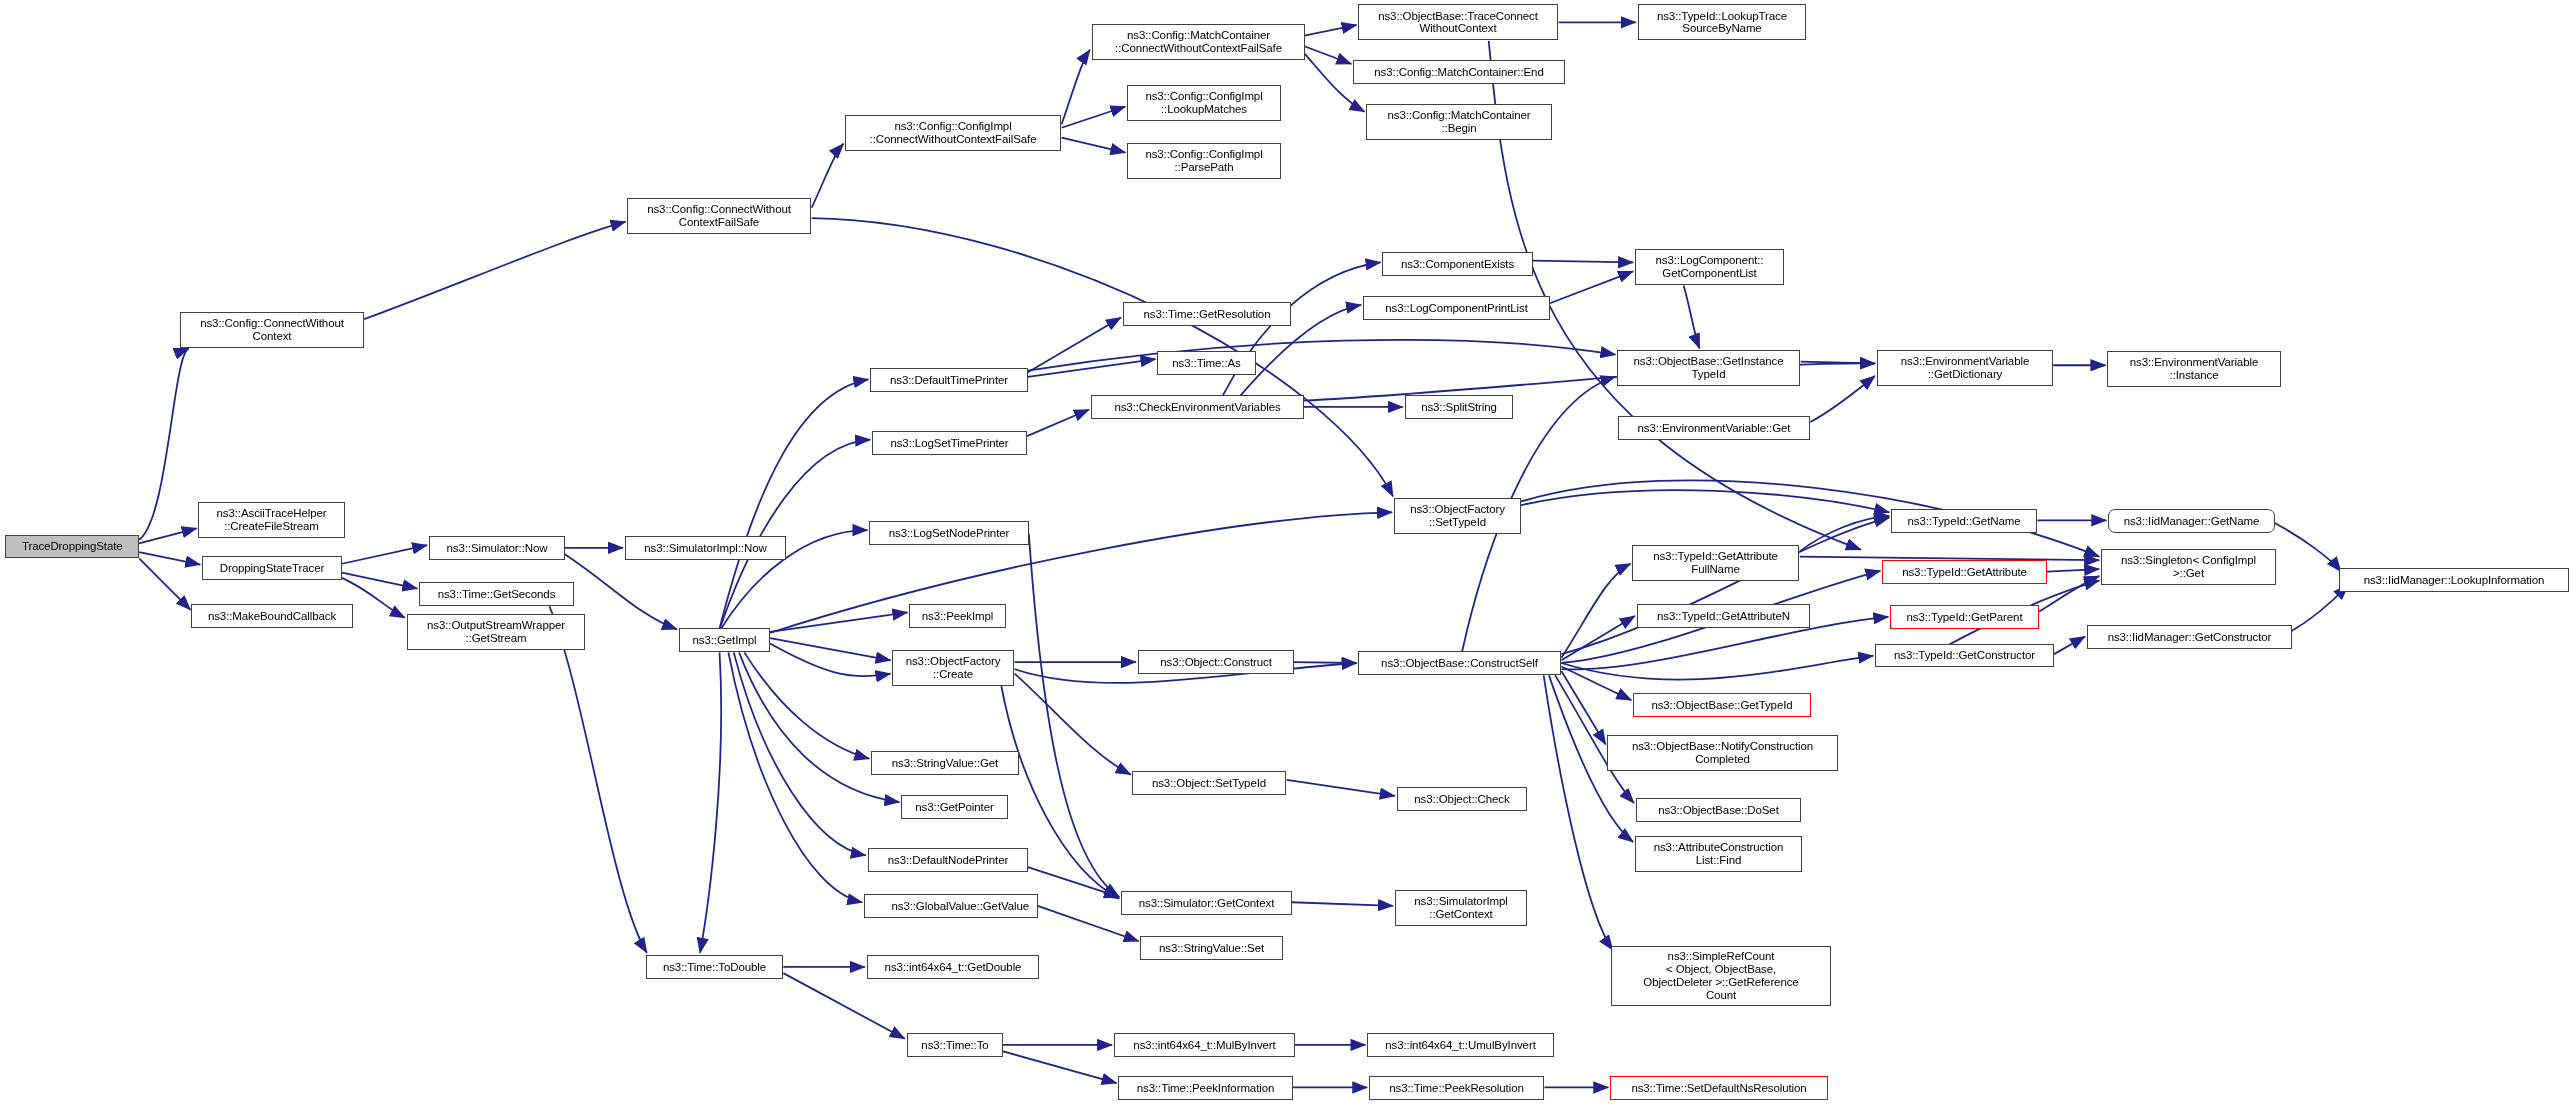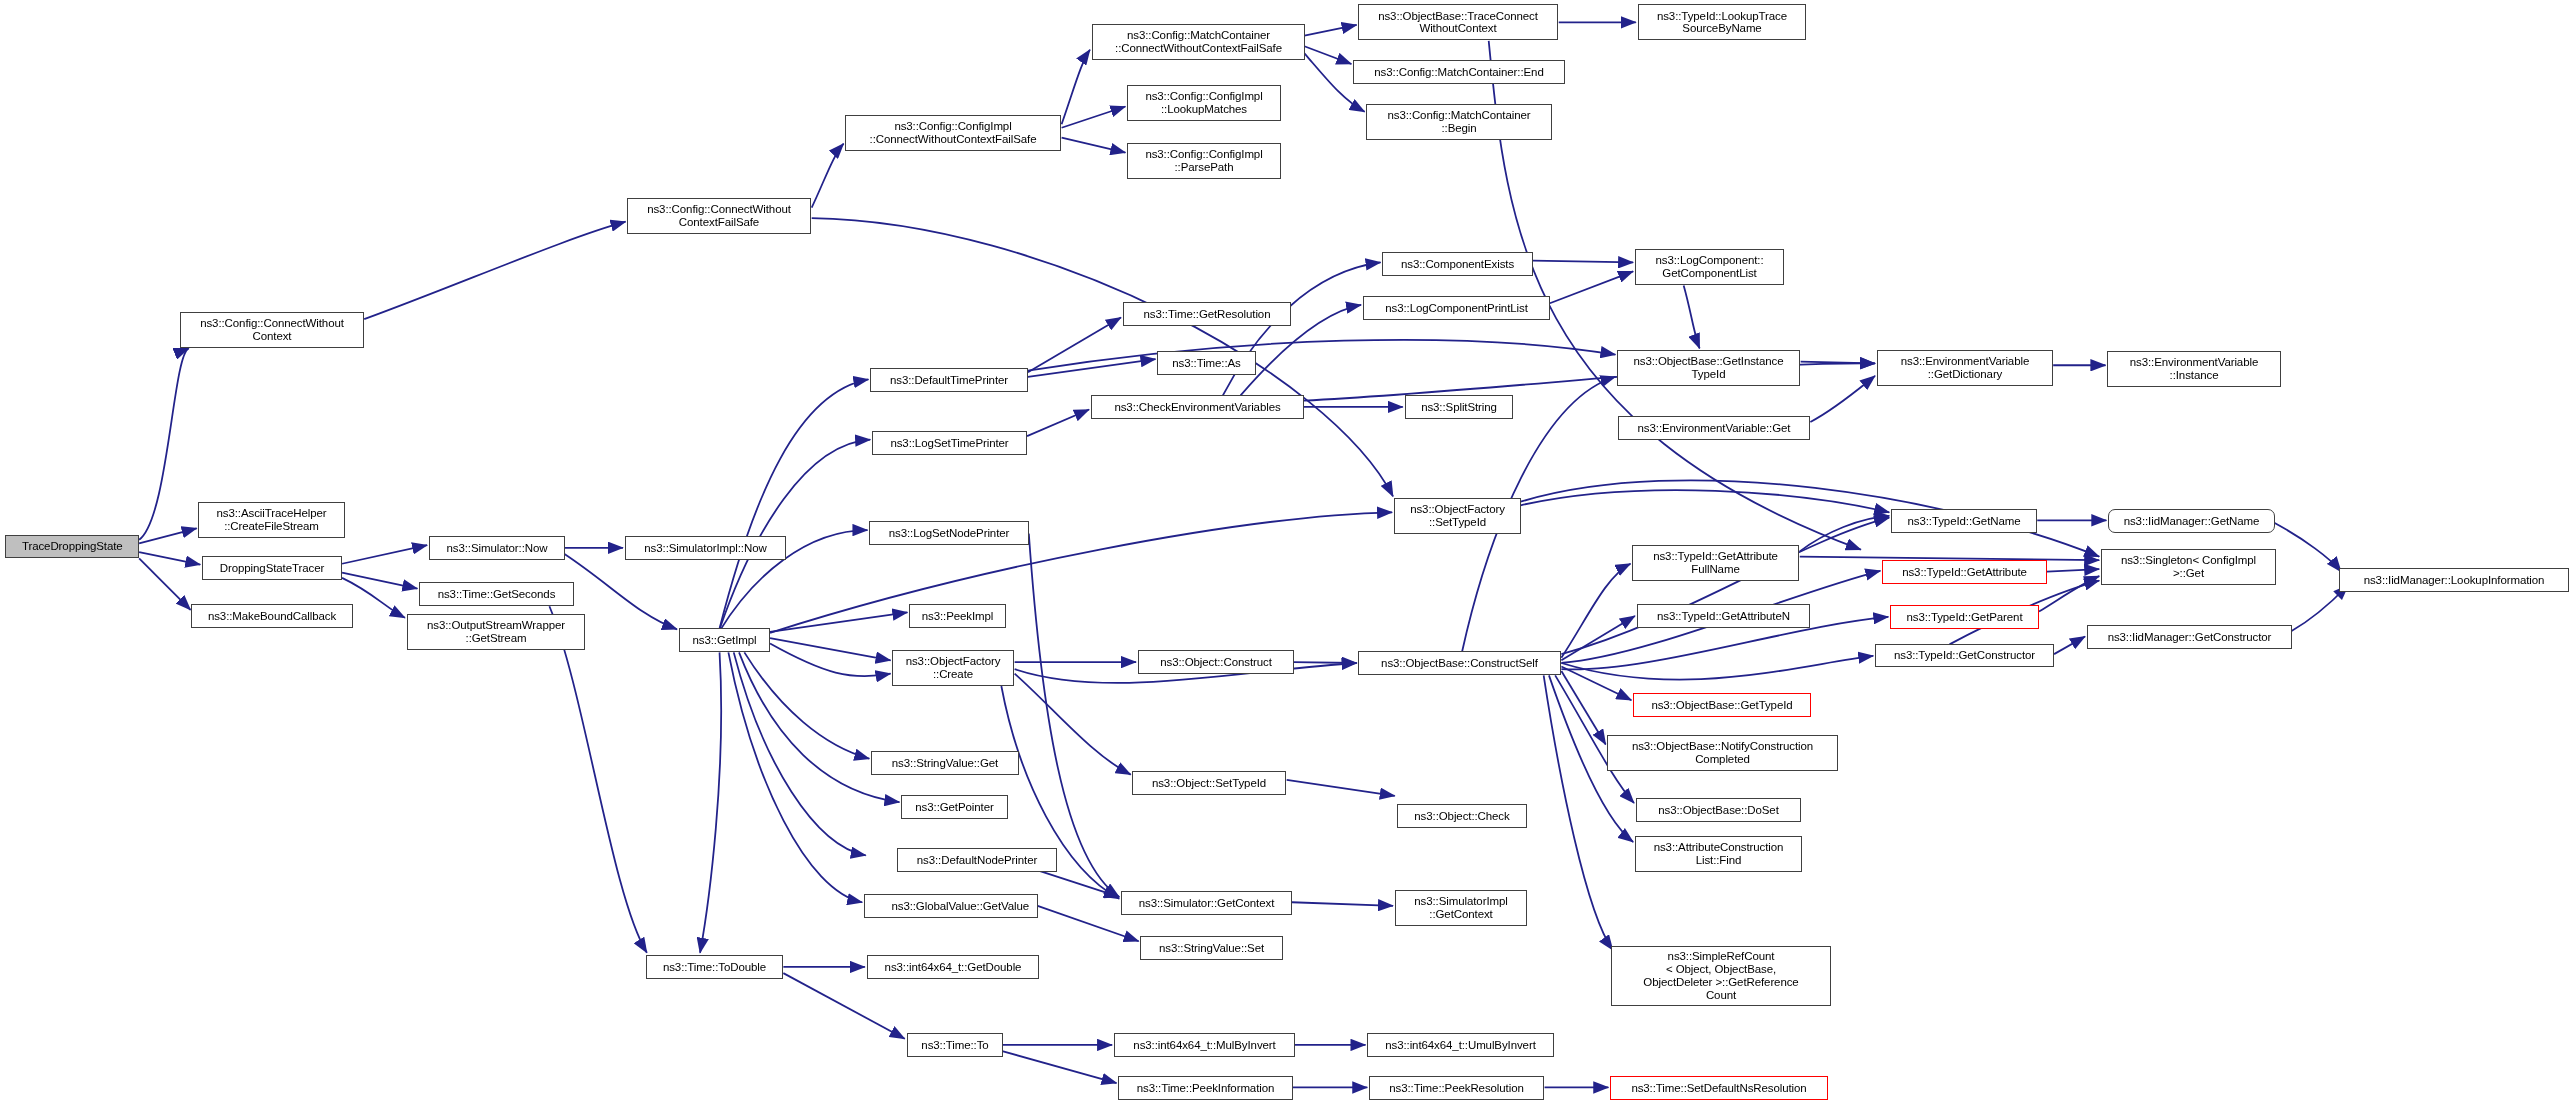--- a/index.html
+++ b/index.html
@@ -182,33 +182,33 @@
       <div class="gnode" style="left: 1157px; top: 351px; width: 99px; height: 24px; font-size: 11.5px;">ns3::Time::As</div>
       <div class="gnode" style="left: 870px; top: 368px; width: 158px; height: 24px; font-size: 11.5px;">ns3::DefaultTimePrinter</div>
       <div class="gnode" style="left: 1091px; top: 395px; width: 213px; height: 24px; font-size: 11.5px;">ns3::CheckEnvironmentVariables</div>
       <div class="gnode" style="left: 872px; top: 431px; width: 155px; height: 24px; font-size: 11.5px;">ns3::LogSetTimePrinter</div>
       <div class="gnode" style="left: 869px; top: 521px; width: 160px; height: 24px; font-size: 11.5px;">ns3::LogSetNodePrinter</div>
       <div class="gnode" style="left: 909px; top: 604px; width: 97px; height: 24px; font-size: 11.5px;">ns3::PeekImpl</div>
       <div class="gnode" style="left: 892px; top: 650px; width: 122px; height: 36px; font-size: 11.5px;">ns3::ObjectFactory
 ::Create</div>
       <div class="gnode" style="left: 871px; top: 751px; width: 148px; height: 24px; font-size: 11.5px;">ns3::StringValue::Get</div>
       <div class="gnode" style="left: 901px; top: 795px; width: 107px; height: 24px; font-size: 11.5px;">ns3::GetPointer</div>
-      <div class="gnode" style="left: 868px; top: 848px; width: 160px; height: 24px; font-size: 11.5px; margin-left: 29px;">ns3::DefaultNodePrinter</div>
+      <div class="gnode" style="left: 868px; top: 848px; width: 160px; height: 24px; font-size: 11.5px;">ns3::DefaultNodePrinter</div>
       <div class="gnode" style="left: 864px; top: 894px; width: 174px; height: 24px; font-size: 11.5px; padding-left: 22px;">ns3::GlobalValue::GetValue</div>
       <div class="gnode" style="left: 646px; top: 955px; width: 137px; height: 24px; font-size: 11.5px;">ns3::Time::ToDouble</div>
       <div class="gnode" style="left: 867px; top: 955px; width: 172px; height: 24px; font-size: 11.5px;">ns3::int64x64_t::GetDouble</div>
       <div class="gnode" style="left: 907px; top: 1033px; width: 96px; height: 24px; font-size: 11.5px;">ns3::Time::To</div>
       <div class="gnode" style="left: 1114px; top: 1033px; width: 181px; height: 24px; font-size: 11.5px;">ns3::int64x64_t::MulByInvert</div>
       <div class="gnode" style="left: 1367px; top: 1033px; width: 187px; height: 24px; font-size: 11.5px;">ns3::int64x64_t::UmulByInvert</div>
       <div class="gnode" style="left: 1118px; top: 1076px; width: 175px; height: 24px; font-size: 11.5px;">ns3::Time::PeekInformation</div>
       <div class="gnode" style="left: 1369px; top: 1076px; width: 175px; height: 24px; font-size: 11.5px;">ns3::Time::PeekResolution</div>
       <div class="gnode redbox" style="left: 1610px; top: 1076px; width: 218px; height: 24px; font-size: 11.5px;">ns3::Time::SetDefaultNsResolution</div>
       <div class="gnode" style="left: 1138px; top: 650px; width: 156px; height: 24px; font-size: 11.5px;">ns3::Object::Construct</div>
       <div class="gnode" style="left: 1132px; top: 771px; width: 154px; height: 24px; font-size: 11.5px;">ns3::Object::SetTypeId</div>
-      <div class="gnode" style="left: 1397px; top: 787px; width: 130px; height: 24px; font-size: 11.5px; margin-top: 17px;">ns3::Object::Check</div>
+      <div class="gnode" style="left: 1397px; top: 787px; width: 130px; height: 24px; font-size: 11.5px;">ns3::Object::Check</div>
       <div class="gnode" style="left: 1121px; top: 891px; width: 171px; height: 24px; font-size: 11.5px;">ns3::Simulator::GetContext</div>
       <div class="gnode" style="left: 1140px; top: 936px; width: 143px; height: 24px; font-size: 11.5px;">ns3::StringValue::Set</div>
       <div class="gnode" style="left: 1395px; top: 890px; width: 132px; height: 36px; font-size: 11.5px;">ns3::SimulatorImpl
 ::GetContext</div>
       <div class="gnode" style="left: 1382px; top: 252px; width: 151px; height: 24px; font-size: 11.5px;">ns3::ComponentExists</div>
       <div class="gnode" style="left: 1363px; top: 296px; width: 187px; height: 24px; font-size: 11.5px;">ns3::LogComponentPrintList</div>
       <div class="gnode" style="left: 1405px; top: 395px; width: 108px; height: 24px; font-size: 11.5px;">ns3::SplitString</div>
       <div class="gnode" style="left: 1635px; top: 249px; width: 149px; height: 36px; font-size: 11.5px;">ns3::LogComponent::
 GetComponentList</div>
       <div class="gnode" style="left: 1617px; top: 350px; width: 183px; height: 36px; font-size: 11.5px;">ns3::ObjectBase::GetInstance

